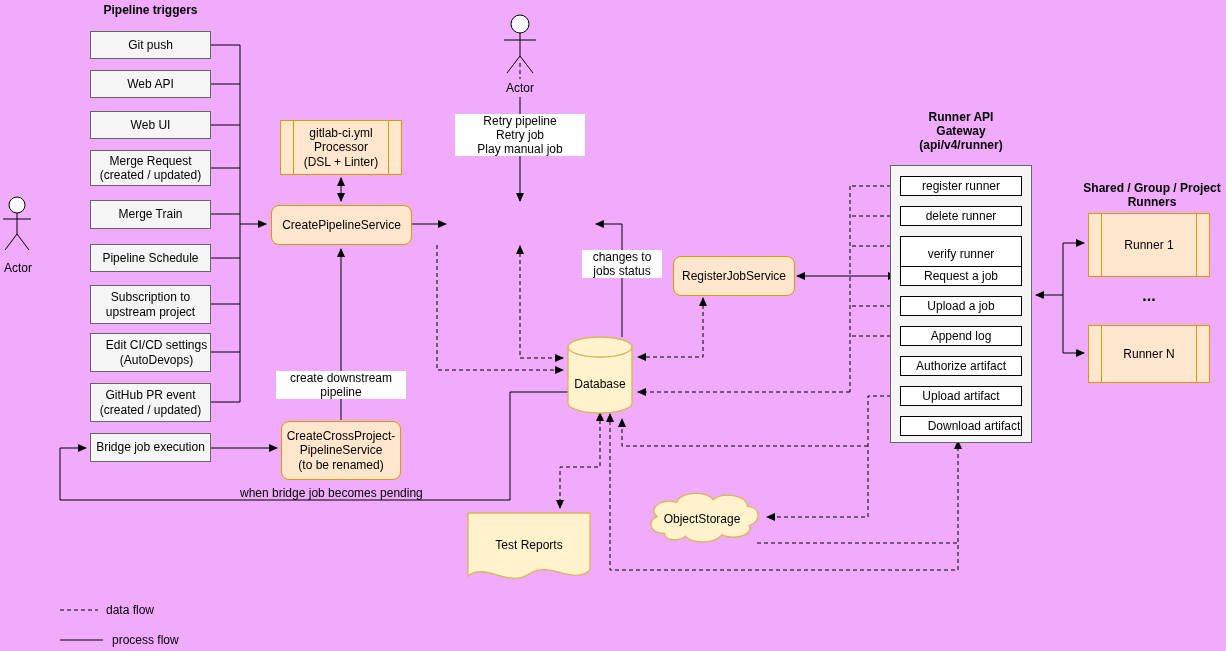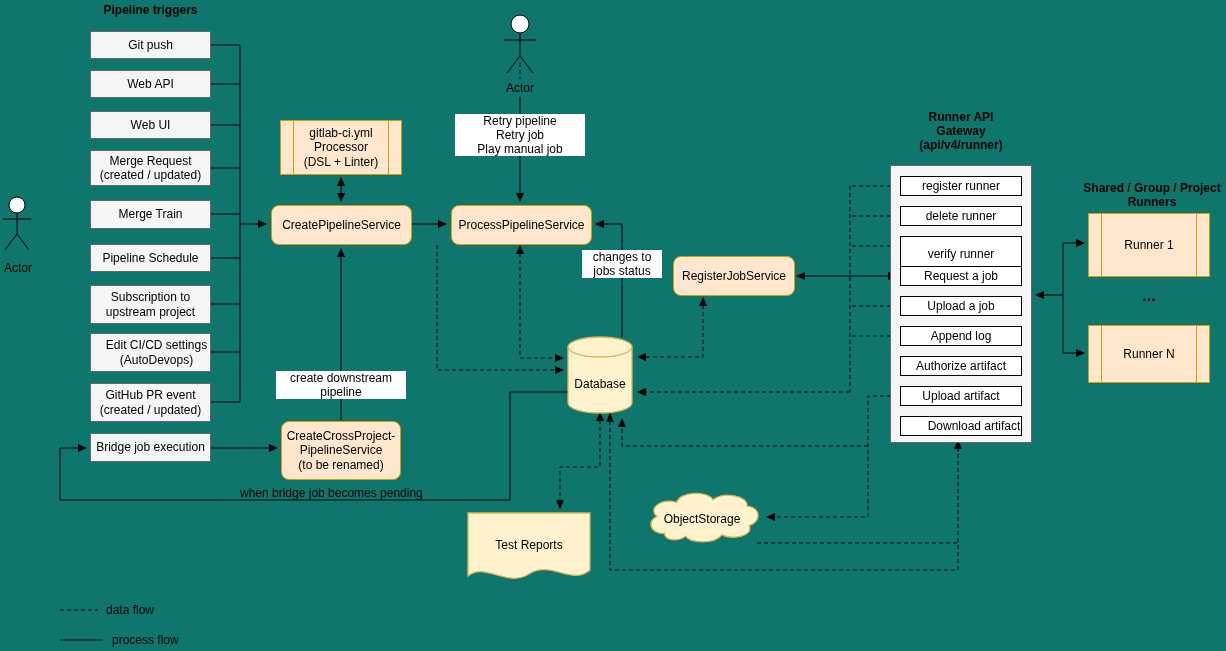--- a/index.html
+++ b/index.html
@@ -1,16 +1,16 @@
 <!DOCTYPE html>
 <html><head>
 <meta charset="utf-8">
 <style>
   html,body{margin:0;padding:0;background:#fff;}
-  #diagram{position:relative;width:1226px;height:651px;background:#0f766e;
+  #diagram{position:relative;width:1226px;height:651px;background:#f0abfc;
            font-family:"Liberation Sans",sans-serif;color:#000;overflow:hidden;}
   #wires{position:absolute;left:0;top:0;}
   .box{position:absolute;box-sizing:border-box;display:flex;align-items:center;justify-content:center;
        text-align:center;font-size:12px;line-height:1.18;white-space:pre-line;}
   .gray{background:#f5f5f5;border:1px solid #666666;}
   .orange{background:#ffe6cc;border:1px solid #d79b00;border-radius:8px;}
   .proc{background:#ffe6cc;border:1px solid #d79b00;}
   .proc::before{content:"";position:absolute;left:12px;top:0;bottom:0;border-left:1px solid #d79b00;}
   .proc::after{content:"";position:absolute;right:12px;top:0;bottom:0;border-left:1px solid #d79b00;}
   .white-box{background:#ffffff;border:1px solid #000000;}
@@ -127,21 +127,20 @@
   <div class="box gray" style="left:90px;top:333px;width:121px;height:39px;padding-left:12px;">Edit CI/CD settings
 (AutoDevops)</div>
   <div class="box gray" style="left:90px;top:383px;width:121px;height:39px;">GitHub PR event
 (created / updated)</div>
   <div class="box proc" style="left:280px;top:120px;width:122px;height:55px;">gitlab-ci.yml
 Processor
 (DSL + Linter)</div>
 
   <div class="box gray" style="left:90px;top:433px;width:121px;height:29px;">Bridge job execution</div>
   <div class="box orange" style="left:271px;top:205px;width:141px;height:40px;">CreatePipelineService</div>
-  <div class="box orange" style="left:451px;top:205px;width:141px;height:40px;">ProcessPipelineService</div>
   <div class="box orange" style="left:281px;top:421px;width:120px;height:59px;">CreateCrossProject-
 PipelineService
 (to be renamed)</div>
   <div class="box orange" style="left:673px;top:256px;width:122px;height:40px;">RegisterJobService</div>
 
   <div class="box gray" style="left:890px;top:165px;width:142px;height:278px;"></div>
   <div class="box white-box" style="left:900px;top:176px;width:122px;height:20px;">register runner</div>
   <div class="box white-box" style="left:900px;top:206px;width:122px;height:20px;">delete runner</div>
   <div class="box white-box" style="left:900px;top:236px;width:122px;height:36px;">verify runner</div>
   <div class="box white-box" style="left:900px;top:266px;width:122px;height:20px;text-align:right;">Request a job</div>

